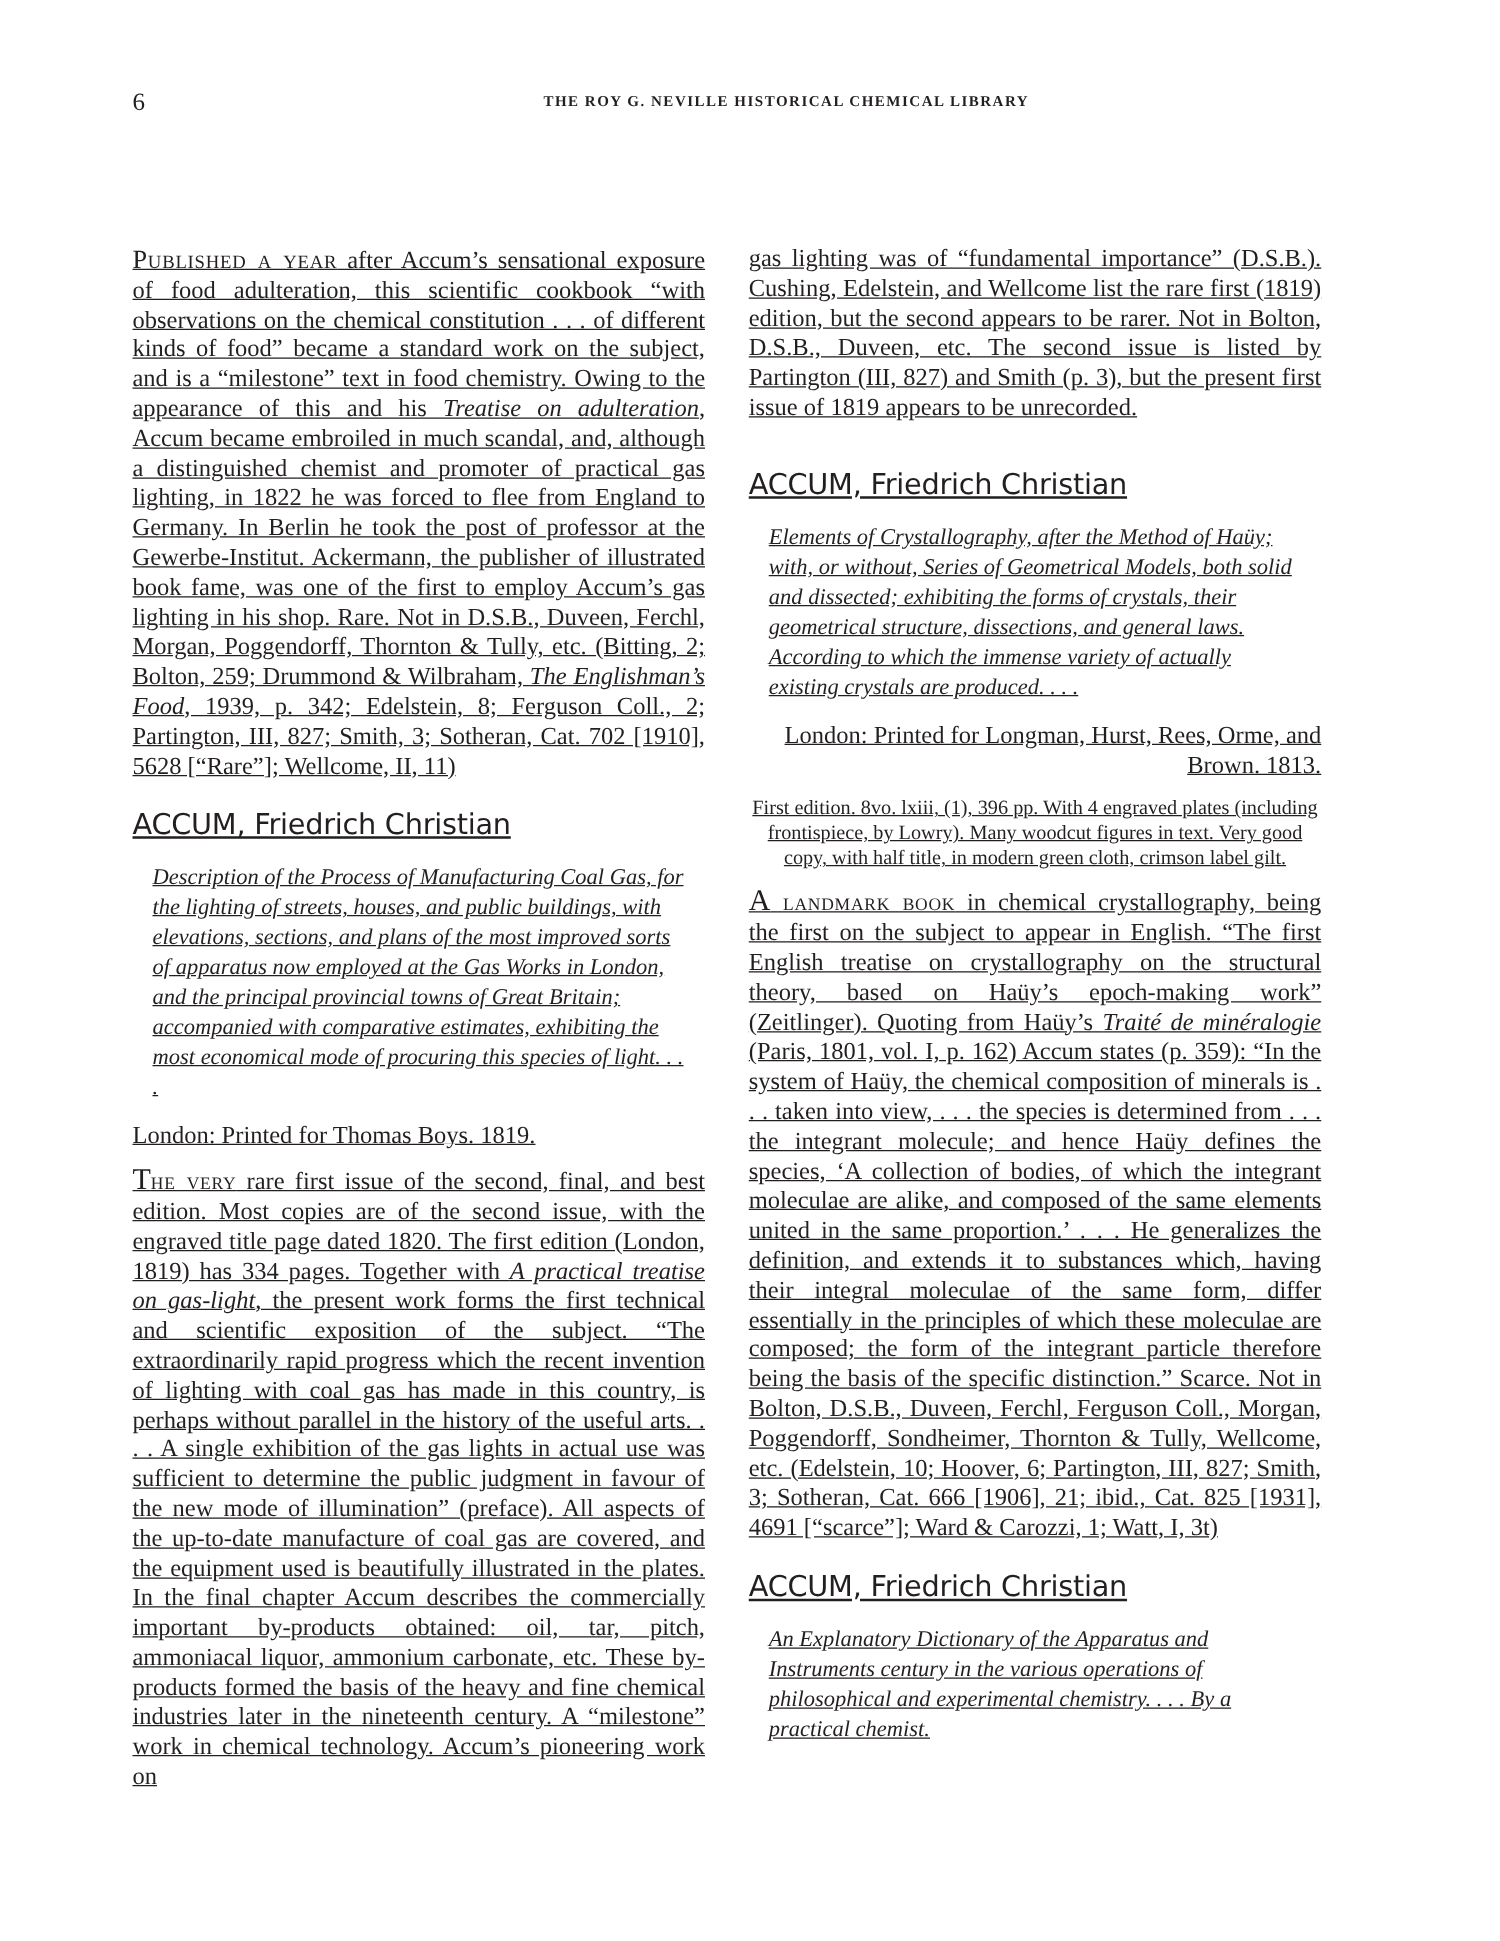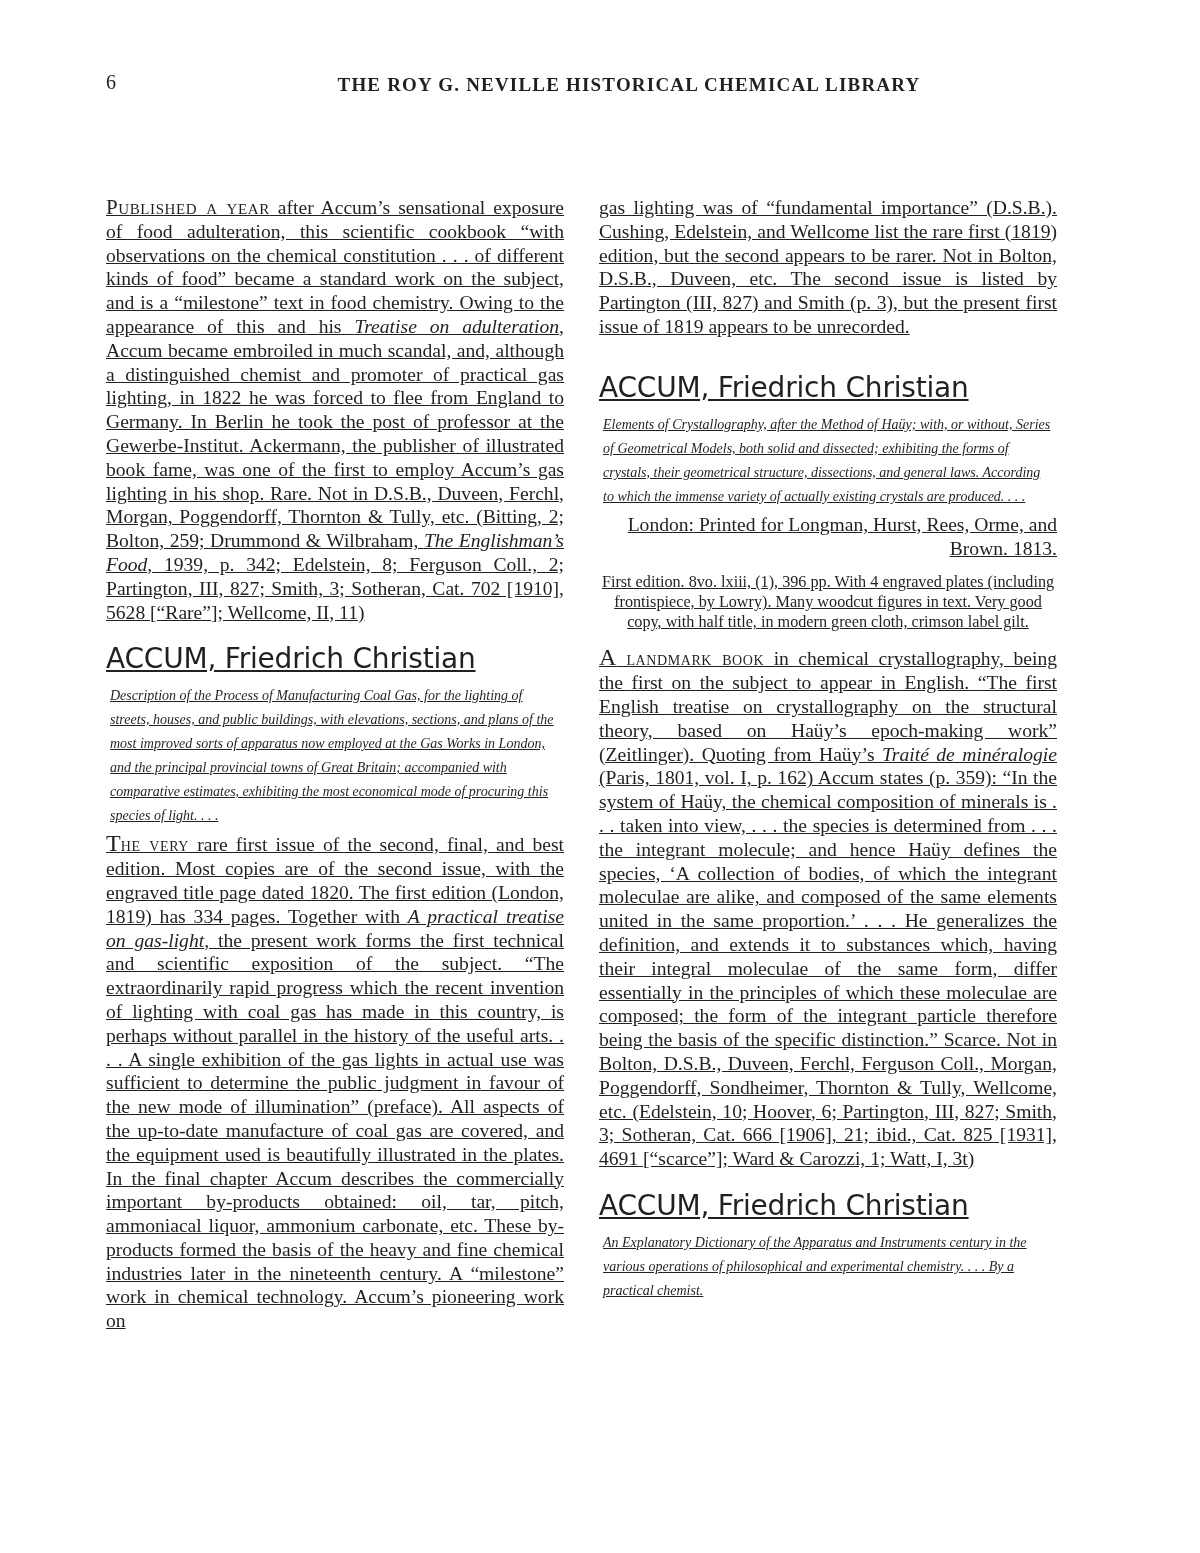--- a/index.html
+++ b/index.html
@@ -21,21 +21,21 @@
       top: 70px;
       font-size: 20px;
       line-height: 24px;
     }
     .running-head {
       position: absolute;
       left: 0;
       right: 0;
       top: 74px;
       text-align: center;
-      font-size: 19px;
+      font-size: 12px;
       letter-spacing: 1.2px;
       font-weight: bold;
       padding-left: 58px;
     }
     .column {
       position: absolute;
       top: 196px;
       width: 458px;
       text-decoration: underline;
     }
@@ -52,31 +52,31 @@
     .body-text em { font-style: italic; }
     .smallcaps {
       font-variant: small-caps;
       letter-spacing: 0.6px;
     }
     .lead-cap {
       font-size: 24px;
     }
     .entry-head {
       font-family: "DejaVu Sans", "Liberation Sans", sans-serif;
-      font-size: 28px;
+      font-size: 23px;
       line-height: 26px;
       margin: 0;
       font-weight: normal;
       letter-spacing: -0.2px;
     }
     .title-text {
       font-style: italic;
-      font-size: 14px;
+      font-size: 18px;
       line-height: 24px;
-      margin: 4px;
+      margin: 16px;
     }
     .imprint {
       font-size: 19.6px;
       line-height: 23.8px;
       margin: 0;
     }
     .collation {
       font-size: 16.2px;
       line-height: 20px;
       margin: 0;
@@ -89,20 +89,21 @@
   <div class="folio">6</div>
   <div class="running-head">THE ROY G. NEVILLE HISTORICAL CHEMICAL LIBRARY</div>
 </div>
 
 <div class="column col-left">
   <p class="body-text" style="margin-bottom:22px;"><span class="smallcaps lead-cap" style="font-size:21px;">Published a year</span><span> after Accum’s sensational exposure of food adulteration, this scientific cookbook “with observations on the chemical constitution . . . of different kinds of food” became a standard work on the subject, and is a “milestone” text in food chemistry. Owing to the appearance of this and his </span><em>Treatise on adulteration</em><span>, Accum became embroiled in much scandal, and, although a distinguished chemist and promoter of practical gas lighting, in 1822 he was forced to flee from England to Germany. In Berlin he took the post of professor at the Gewerbe-Institut. Ackermann, the publisher of illustrated book fame, was one of the first to employ Accum’s gas lighting in his shop. Rare. Not in D.S.B., Duveen, Ferchl, Morgan, Poggendorff, Thornton &amp; Tully, etc. (Bitting, 2; Bolton, 259; Drummond &amp; Wilbraham, </span><em>The Englishman’s Food</em><span>, 1939, p. 342; Edelstein, 8; Ferguson Coll., 2; Partington, III, 827; Smith, 3; Sotheran, Cat. 702 [1910], 5628 [“Rare”]; Wellcome, II, 11)</span></p>
 
   <div>
     <h2 class="entry-head" style="margin-bottom:12px;">ACCUM, Friedrich Christian</h2>
     <p class="title-text">Description of the Process of Manufacturing Coal Gas, for the lighting of streets, houses, and public buildings, with elevations, sections, and plans of the most improved sorts of apparatus now employed at the Gas Works in London, and the principal provincial towns of Great Britain; accompanied with comparative estimates, exhibiting the most economical mode of procuring this species of light. . . .</p>
+    <p class="imprint" style="margin-bottom:12px;">London: Printed for Thomas Boys. 1819.</p>
     <p class="body-text"><span class="lead-cap">T</span><span class="smallcaps">he very</span><span> rare first issue of the second, final, and best edition. Most copies are of the second issue, with the engraved title page dated 1820. The first edition (London, 1819) has 334 pages. Together with </span><em>A practical treatise on gas-light</em><span>, the present work forms the first technical and scientific exposition of the subject. “The extraordinarily rapid progress which the recent invention of lighting with coal gas has made in this country, is perhaps without parallel in the history of the useful arts. . . . A single exhibition of the gas lights in actual use was sufficient to determine the public judgment in favour of the new mode of illumination” (preface). All aspects of the up-to-date manufacture of coal gas are covered, and the equipment used is beautifully illustrated in the plates. In the final chapter Accum describes the commercially important by-products obtained: oil, tar, pitch, ammoniacal liquor, ammonium carbonate, etc. These by-products formed the basis of the heavy and fine chemical industries later in the nineteenth century. A “milestone” work in chemical technology. Accum’s pioneering work on</span></p>
   </div>
 </div>
 
 <div class="column col-right">
   <p class="body-text" style="margin-bottom:36px;">gas lighting was of “fundamental importance” (D.S.B.). Cushing, Edelstein, and Wellcome list the rare first (1819) edition, but the second appears to be rarer. Not in Bolton, D.S.B., Duveen, etc. The second issue is listed by Partington (III, 827) and Smith (p. 3), but the present first issue of 1819 appears to be unrecorded.</p>
 
   <div>
     <h2 class="entry-head" style="margin-bottom:12px;">ACCUM, Friedrich Christian</h2>
     <p class="title-text">Elements of Crystallography, after the Method of Haüy; with, or without, Series of Geometrical Models, both solid and dissected; exhibiting the forms of crystals, their geometrical structure, dissections, and general laws. According to which the immense variety of actually existing crystals are produced. . . .</p>

